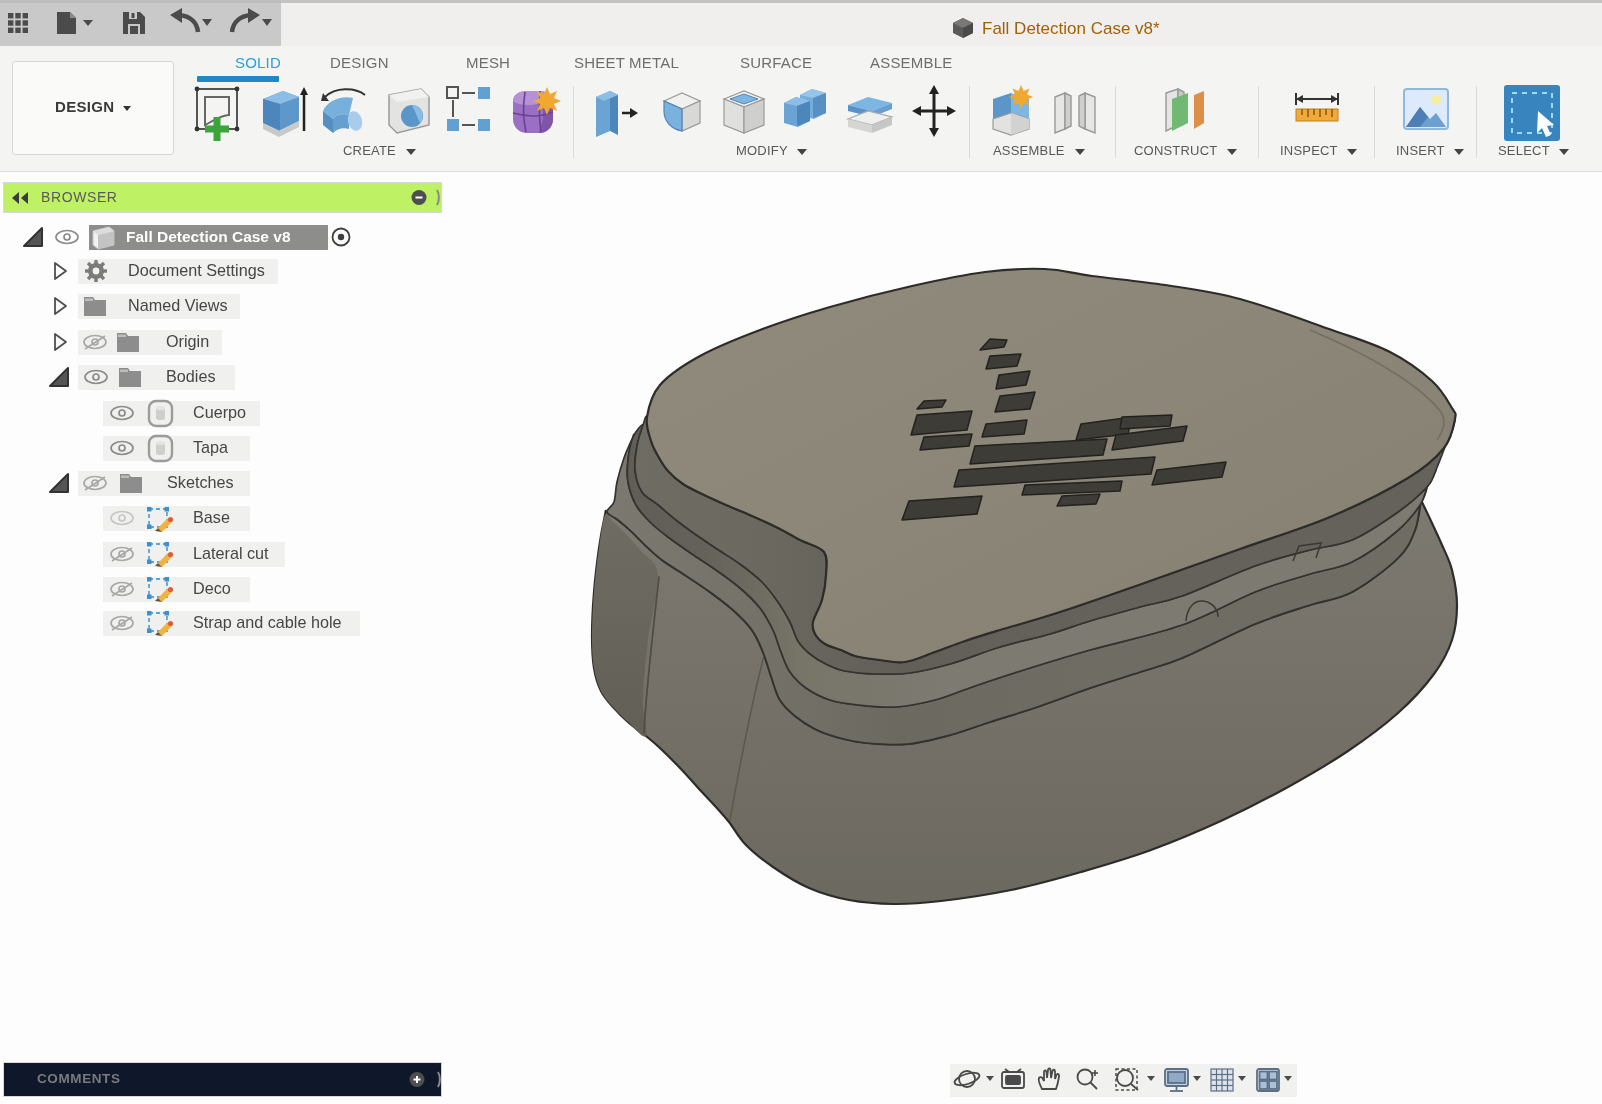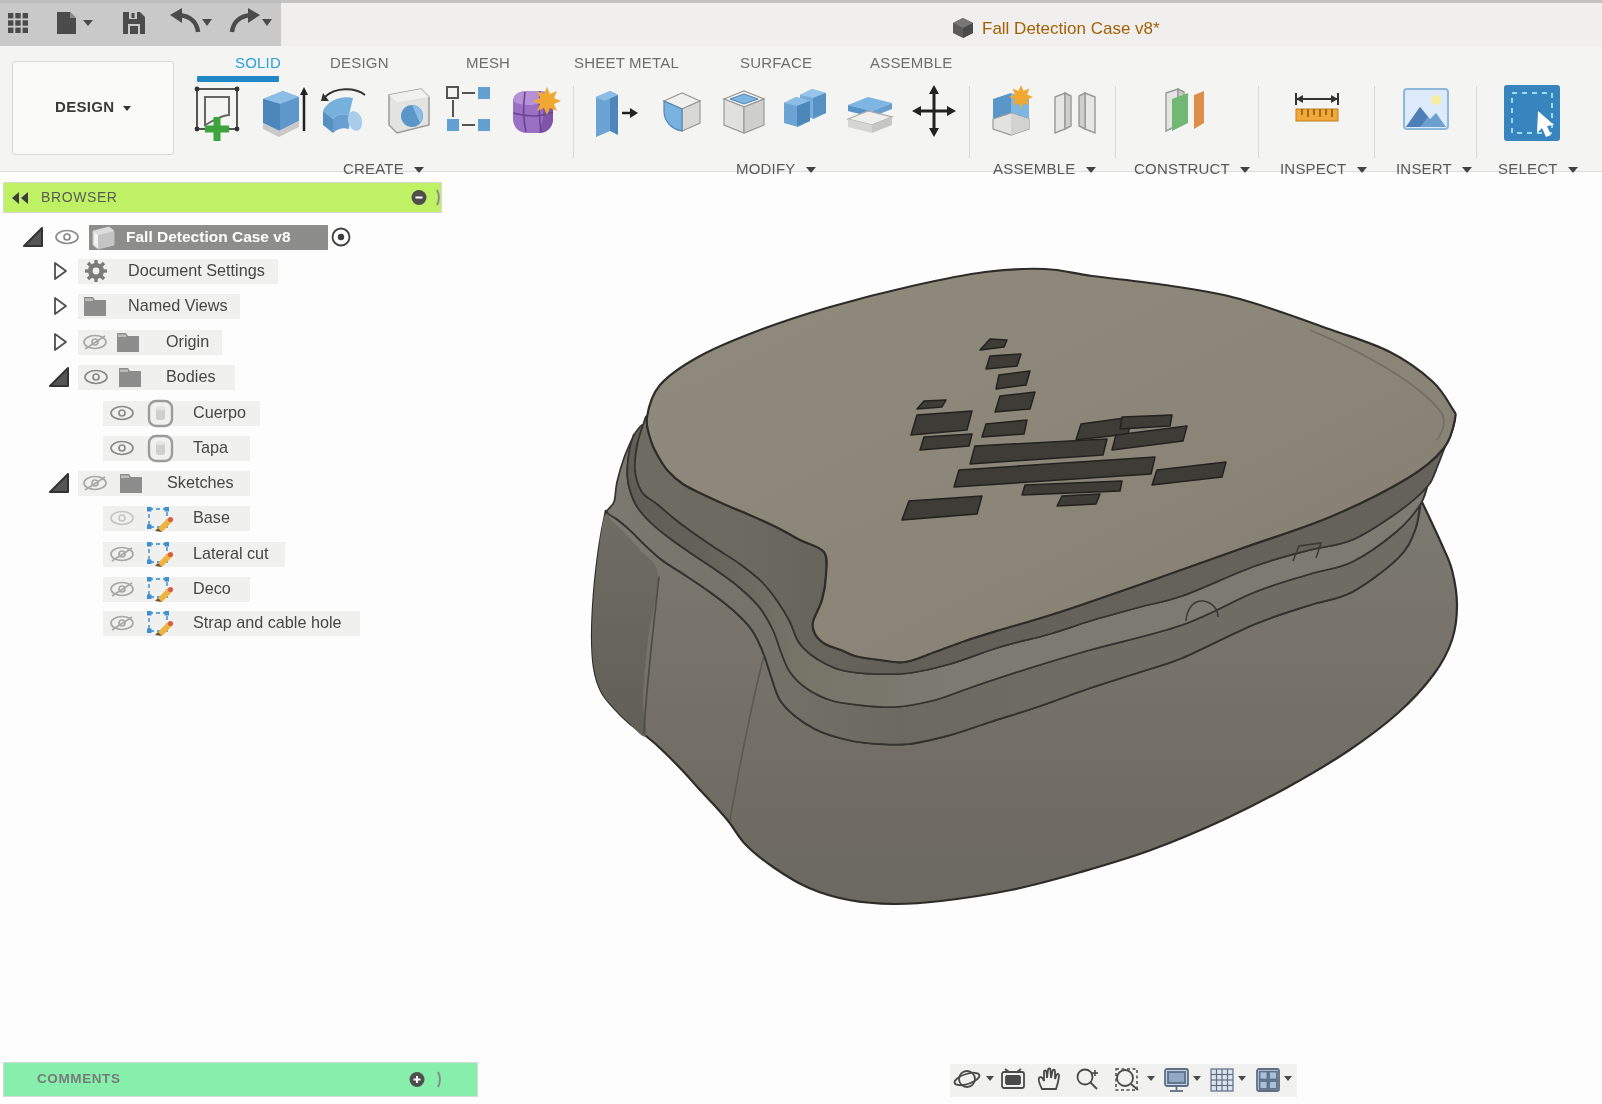--- a/index.html
+++ b/index.html
@@ -7,32 +7,32 @@
        font-family:"Liberation Sans",sans-serif;background:#fdfdfd;}
   .abs{position:absolute;}
   
   #topstrip{left:0;top:0;width:1602px;height:46px;background:#f0efee;border-top:3px solid #c3c3c3;}
   #qbar{left:0;top:0;width:281px;height:46px;background:#c9c9c9;border-top:3px solid #bdbdbd;}
   
   #ribbon{left:0;top:46px;width:1602px;height:125px;background:#f4f4f2;border-bottom:1px solid #dcdcdc;}
   .tab{position:absolute;top:8px;font-size:15px;color:#6e6e6e;letter-spacing:0.2px;}
   .tab.active{color:#2aa0dc;margin-left:20px;}
   #tabline{position:absolute;left:197px;top:30px;width:82px;height:6px;background:#2287c7;border-radius:1px;}
-  .grplabel{position:absolute;top:114px;font-size:15px;color:#585858;letter-spacing:0.2px;}
+  .grplabel{position:absolute;top:97px;font-size:13px;color:#585858;letter-spacing:0.2px;}
   .caret{display:inline-block;width:0;height:0;border-left:5px solid transparent;border-right:5px solid transparent;border-top:6px solid #444;vertical-align:middle;margin-left:6px;}
   .vsep{position:absolute;top:40px;width:1px;height:72px;background:#d9d9d9;}
   #designbtn{position:absolute;left:12px;top:15px;width:160px;height:92px;background:#fafaf9;border:1px solid #d6d6d6;border-radius:3px;}
   #designbtn > span{position:absolute;left:0;right:0;top:36px;text-align:center;font-size:15px;font-weight:bold;color:#3a3a3a;letter-spacing:0.3px;white-space:nowrap;}
   
   #titlebox{left:952px;top:17px;height:24px;font-size:17px;color:#a16207;}
   
   #bheader{left:3px;top:182px;width:437px;height:29px;background:#bef264;border:1px solid #d8d8d8;}
   #bheader .t{position:absolute;left:37px;top:6px;font-size:14px;color:#5a5a5a;letter-spacing:0.6px;}
   
-  #comments{left:3px;top:1062px;width:437px;height:33px;background:#86efac;border:1px solid #d8d8d8;padding-left:36px;}
+  #comments{left:3px;top:1062px;width:437px;height:33px;background:#0f172a;border:1px solid #d8d8d8;}
   #comments .t{position:absolute;left:33px;top:8px;font-size:13.5px;font-weight:bold;color:#7a7a7a;letter-spacing:0.6px;}
   
   #navbar{left:950px;top:1064px;width:347px;height:33px;background:#f1f1f0;}
   svg{display:block;}
 </style>
 </head>
 <body>
 <div id="topstrip" class="abs"></div>
 <div id="qbar" class="abs"></div>
 

